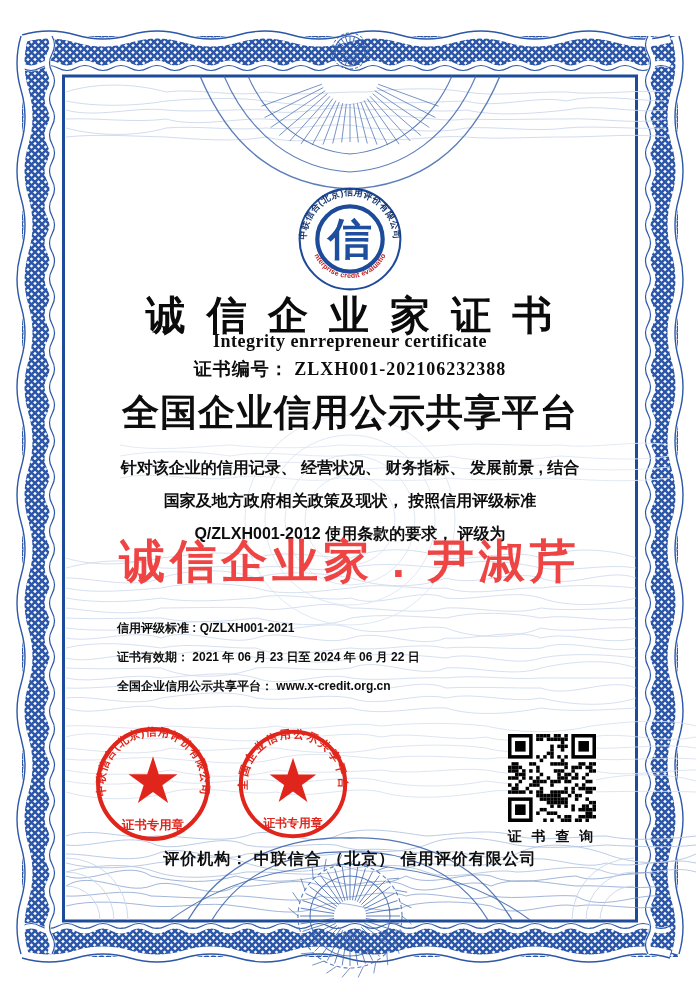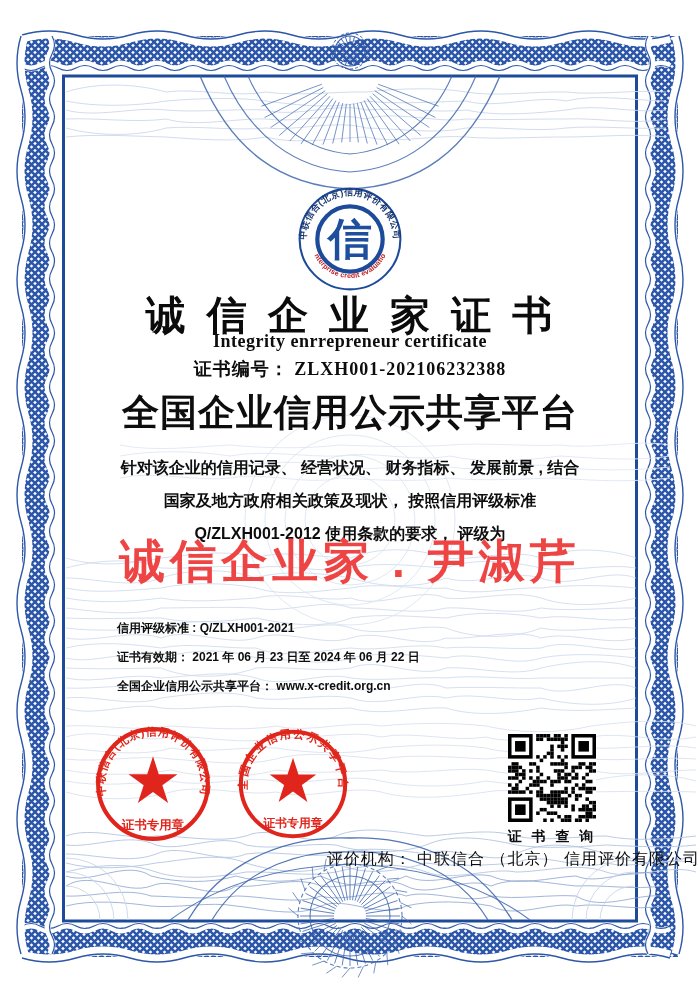--- a/index.html
+++ b/index.html
@@ -16,21 +16,21 @@
   .award{top:531px;font-size:46px;font-weight:bold;letter-spacing:5px;color:#ef4444;}
   .details{position:absolute;left:105px;top:614px;font-family:Liberation Sans, sans-serif;
            font-weight:bold;font-size:12px;line-height:29px;text-align:left;margin-left:12px;}
   .details div{white-space:nowrap;}
   .seal{position:absolute;}
   .seal1{left:91px;top:722px;width:124px;height:124px;}
   .seal2{left:234px;top:725px;width:118px;height:118px;}
   .qr{position:absolute;left:508px;top:734px;width:88px;height:88px;}
   .qr-caption{position:absolute;left:496px;top:828px;width:112px;text-align:center;
               font-size:14px;font-weight:bold;letter-spacing:3px;}
-  .issuer{top:849px;font-size:16px;font-weight:normal;letter-spacing:1px;text-align:right;}
+  .issuer{top:849px;font-size:16px;font-weight:bold;letter-spacing:1px;}
 </style>
 </head>
 <body>
 
 <div class="page">
 
   <svg id="bg-decor" class="bg" viewBox="0 0 700 989">
     <defs>
       <pattern id="mesh" width="7" height="7" patternUnits="userSpaceOnUse">
         <rect width="7" height="7" fill="#ffffff"></rect>

